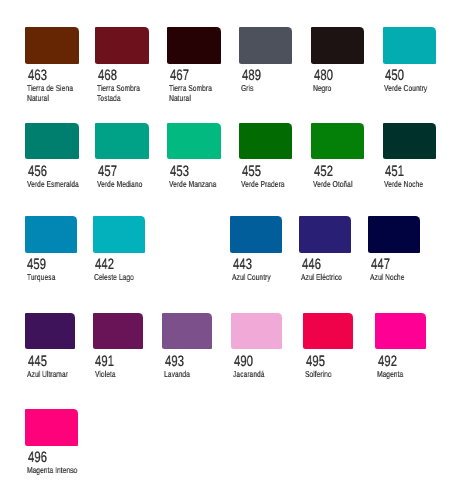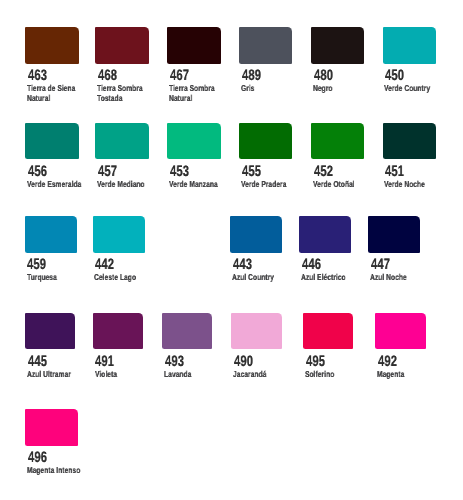--- a/index.html
+++ b/index.html
@@ -12,21 +12,20 @@
     height: 500px;
     overflow: hidden;
     font-family: "Liberation Sans", sans-serif;
     -webkit-font-smoothing: antialiased;
     text-rendering: geometricPrecision;
   }
   #palette {
     position: relative;
     width: 463px;
     height: 448px;
-    font-weight: bold;
   }
   .swatch-row {
     position: static;
   }
   .swatch-cell {
     position: absolute;
     width: 70.4px;
     height: 0;
   }
   .chip {

